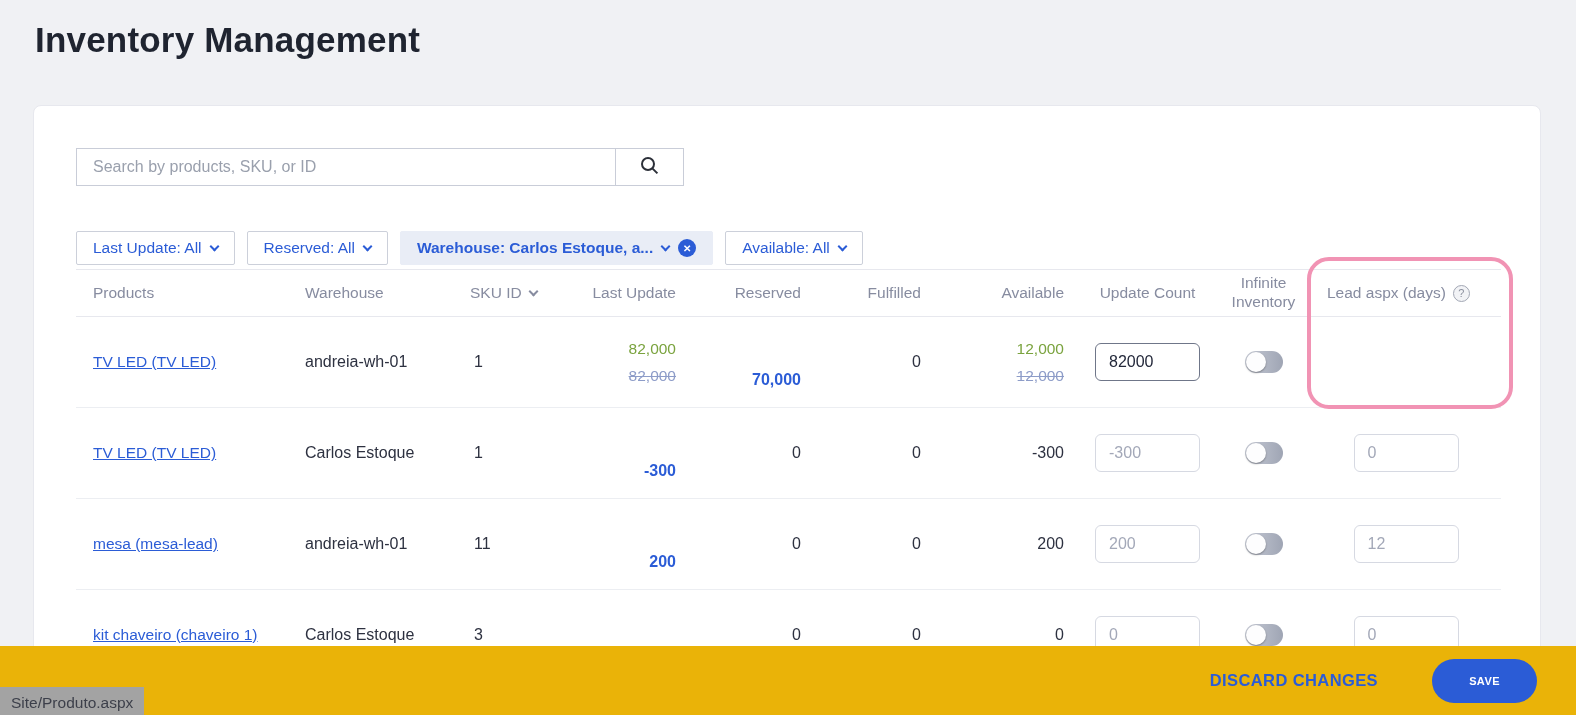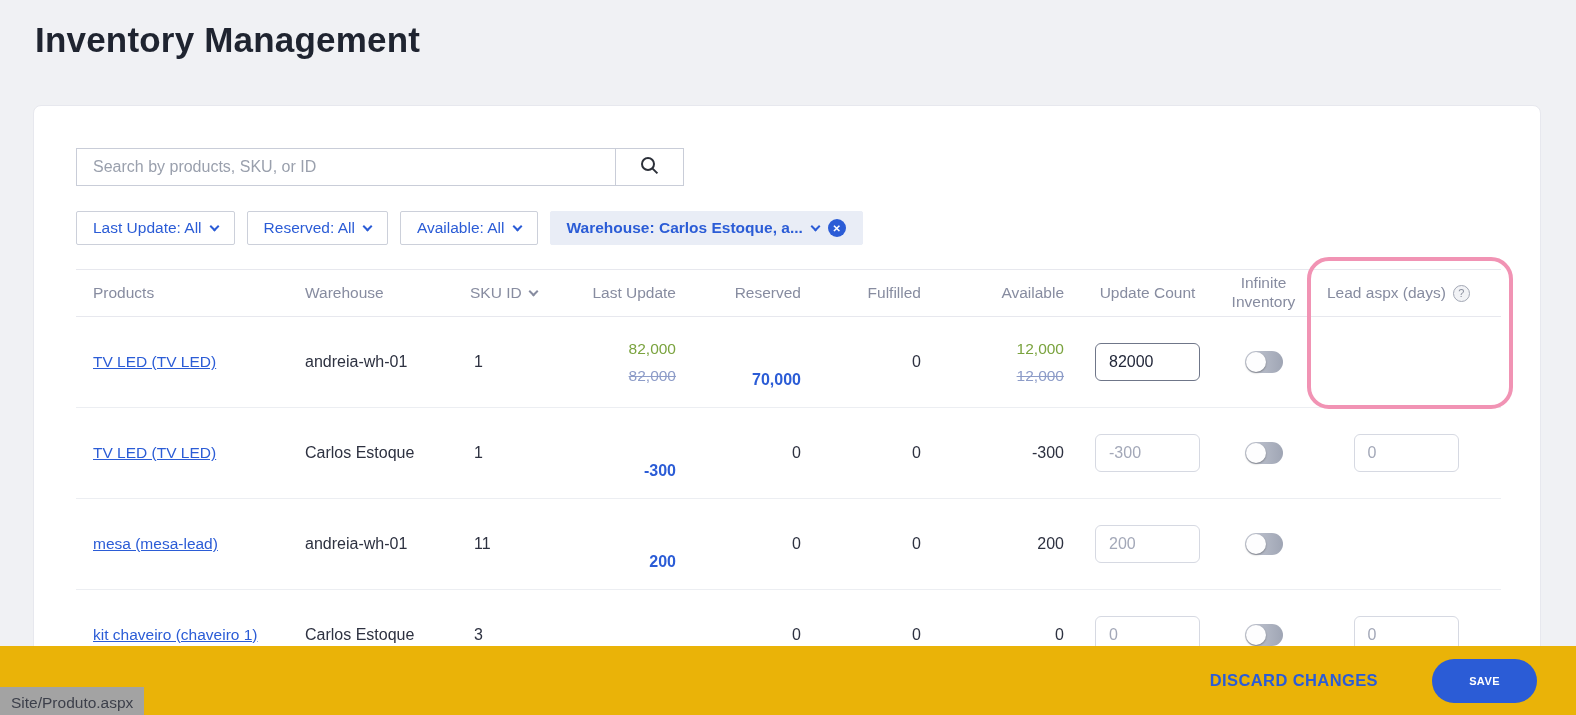--- a/index.html
+++ b/index.html
@@ -26,21 +26,21 @@
   .search-input::placeholder { color:#9aa0ad; }
   .search-btn {
     width:68px; height:38px; border:1px solid #c9cdd8; border-left:none;
     background:#fff; display:flex; align-items:center; justify-content:center; cursor:pointer;
   }
   
   .chips { position:absolute; left:42px; top:105px; display:flex; gap:12px; }
   .chip {
     height:34px; display:flex; align-items:center; gap:9px; padding:0 16px;
     border:1px solid #ccd0da; background:#fff; color:#2b5cd6;
-    font-size:15.5px; font-weight:500; border-radius:2px; cursor:pointer; white-space:nowrap;
+    font-size:15.5px; font-weight:500; border-radius:2px; cursor:pointer; white-space:nowrap;margin-top:20px;
   }
   .chip.active { background:#e9edf6; border-color:#e9edf6; font-weight:700; }
   .chev {
     display:inline-block; width:7px; height:7px;
     border-right:2px solid currentColor; border-bottom:2px solid currentColor;
     transform:rotate(45deg); margin-top:-4px;
   }
   .x-circle {
     width:18px; height:18px; border-radius:50%; background:#2b5cd6; color:#fff;
     font-size:10px; display:flex; align-items:center; justify-content:center; cursor:pointer;
@@ -136,28 +136,28 @@
 
     <div class="chips">
       <div class="chip">
         <span>Last Update: All</span>
         <span class="chev"></span>
       </div>
       <div class="chip">
         <span>Reserved: All</span>
         <span class="chev"></span>
       </div>
+      <div class="chip active">
+        <span>Warehouse: Carlos Estoque, a...</span>
+        <span class="chev"></span>
+        <span class="x-circle">✕</span>
+      </div>
       <div class="chip">
         <span>Available: All</span>
         <span class="chev"></span>
-      </div>
-      <div class="chip active">
-        <span>Warehouse: Carlos Estoque, a...</span>
-        <span class="chev"></span>
-        <span class="x-circle">✕</span>
       </div>
     </div>
 
     <div class="table">
 
       <div class="grid thead">
         <div class="c-pad">Products</div>
         <div class="c-wh">Warehouse</div>
         <div class="c-sku">
           <span>SKU ID</span>
@@ -230,20 +230,23 @@
         <div class="num">0</div>
         <div class="num">200</div>
         <div class="center">
             <input class="cell-input" value="200" style="">
           </div>
         <div class="center">
             <div class="toggle">
               <div class="knob"></div>
             </div>
           </div>
+        <div class="center">
+            <input class="cell-input" value="12" style="">
+          </div>
       </div>
 
       <div class="grid trow">
         <div class="c-pad"><a class="product-link">kit chaveiro (chaveiro 1)</a></div>
         <div class="c-wh">Carlos Estoque</div>
         <div class="c-sku-val">3</div>
         <div class="num val-bold-blue">0</div>
         <div class="num">0</div>
         <div class="num">0</div>
         <div class="num">0</div>

